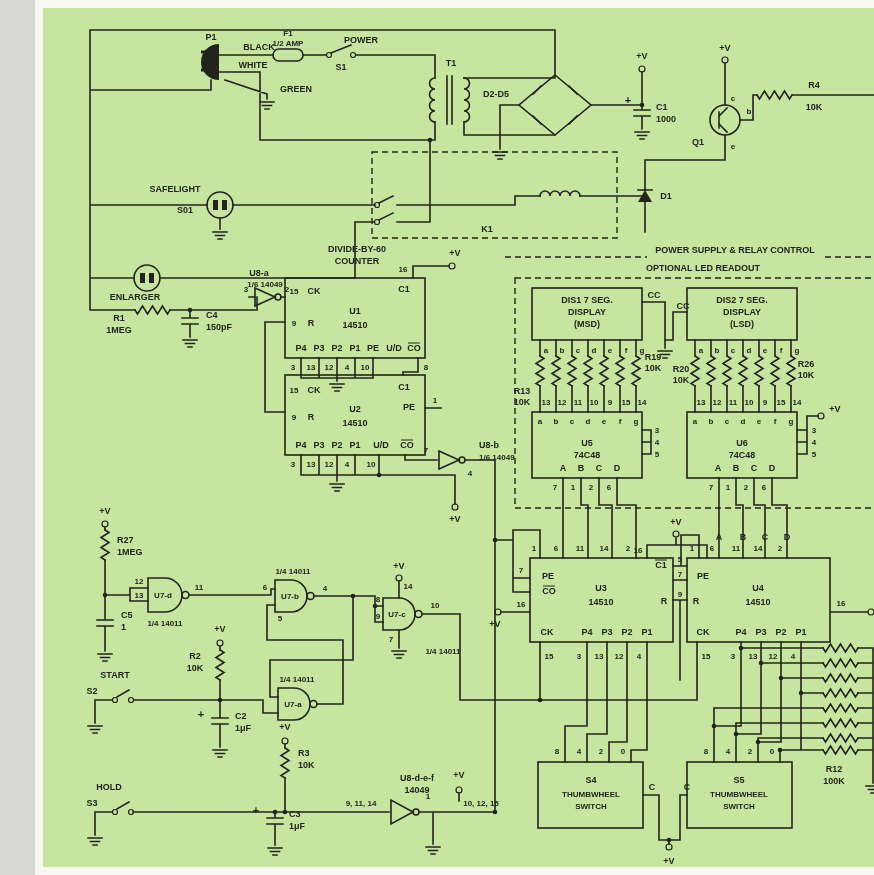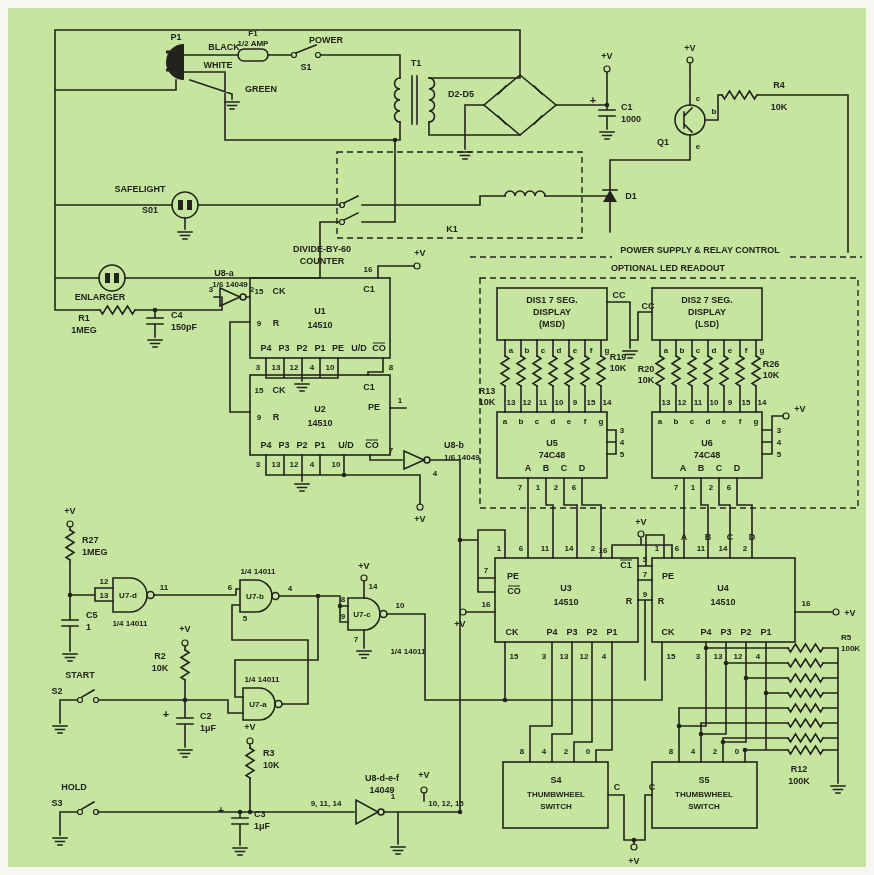--- a/index.html
+++ b/index.html
@@ -1,17 +1,17 @@
 <!DOCTYPE html>
 <html><head>
 <meta charset="utf-8">
 <title>Schematic</title>
 <style>
   html,body{margin:0;padding:0;background:#d8d8d2;}
-  .page{width:799px;height:875px;position:relative;background:#7dd3fc;}
+  .page{width:799px;height:875px;position:relative;background:#7dd3fc;margin-left:35px;}
   svg{display:block;}
   .ink{stroke:#23231d;fill:none;stroke-width:1.6;stroke-linecap:square;}
   .ink-thin{stroke:#23231d;fill:none;stroke-width:1.2;}
   .dash{stroke:#23231d;fill:none;stroke-width:1.4;stroke-dasharray:6,4;}
   .fill{fill:#23231d;stroke:none;}
   .prong{stroke:#23231d;stroke-width:3;fill:none;}
   #labels-layer text{font-family:"Liberation Sans","DejaVu Sans",sans-serif;font-weight:bold;fill:#23231d;}
   .olline{stroke:#23231d;stroke-width:1;}
 </style>
 </head>

